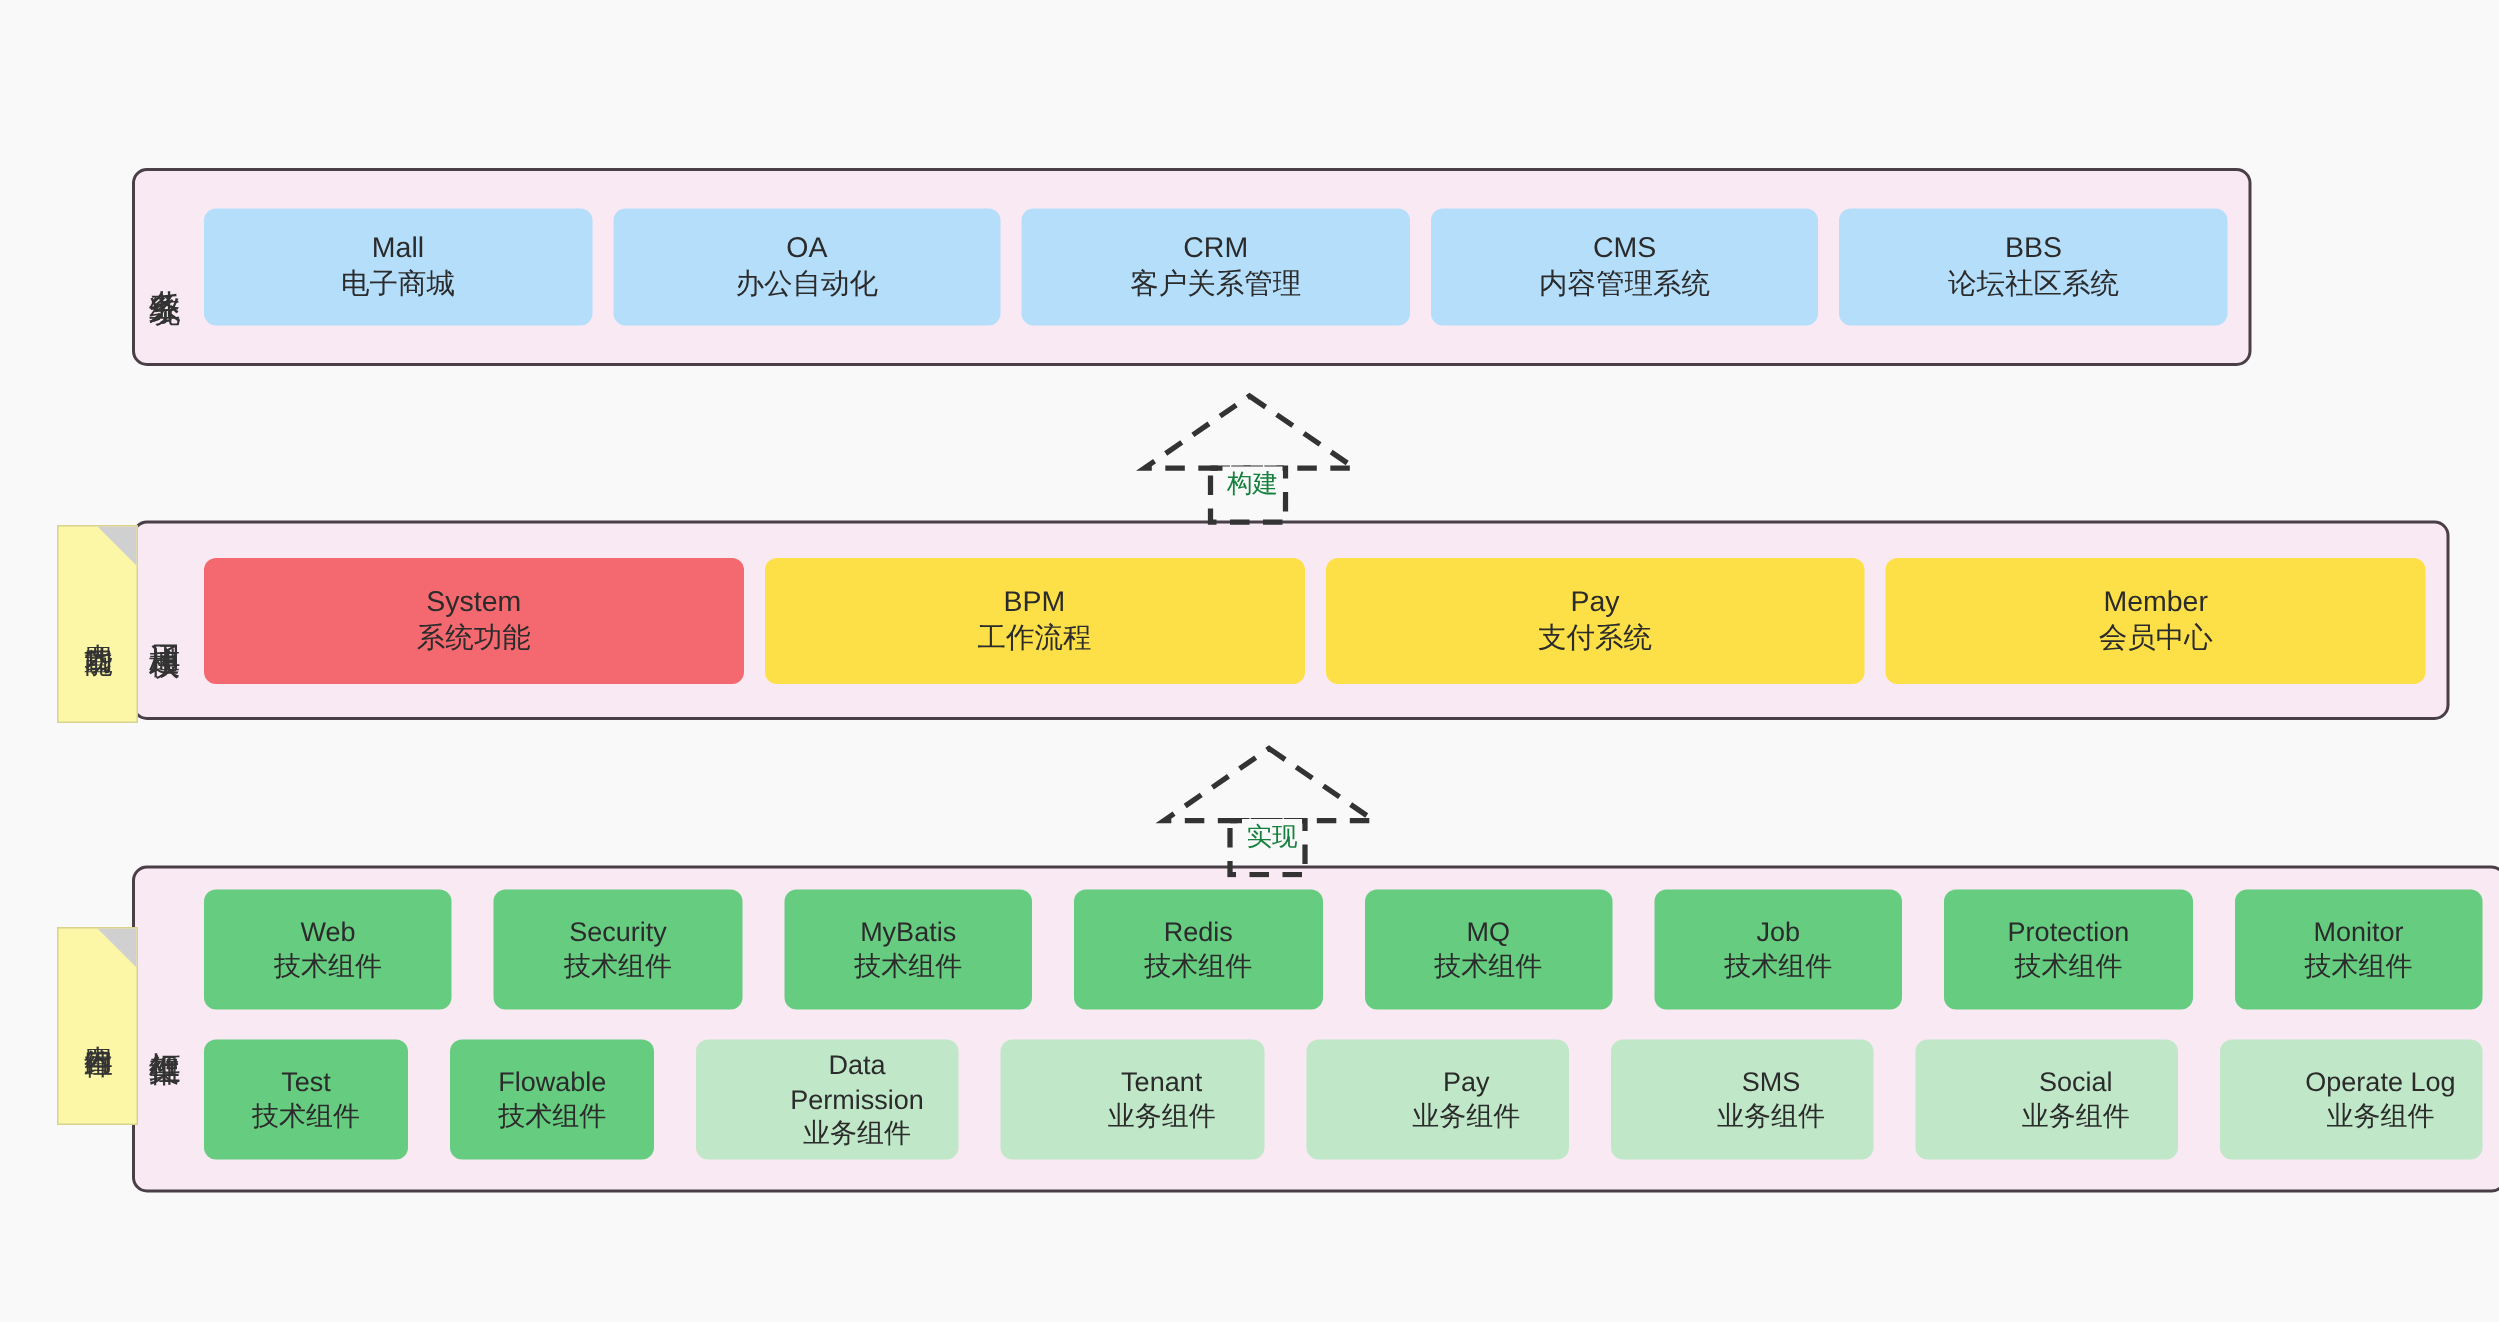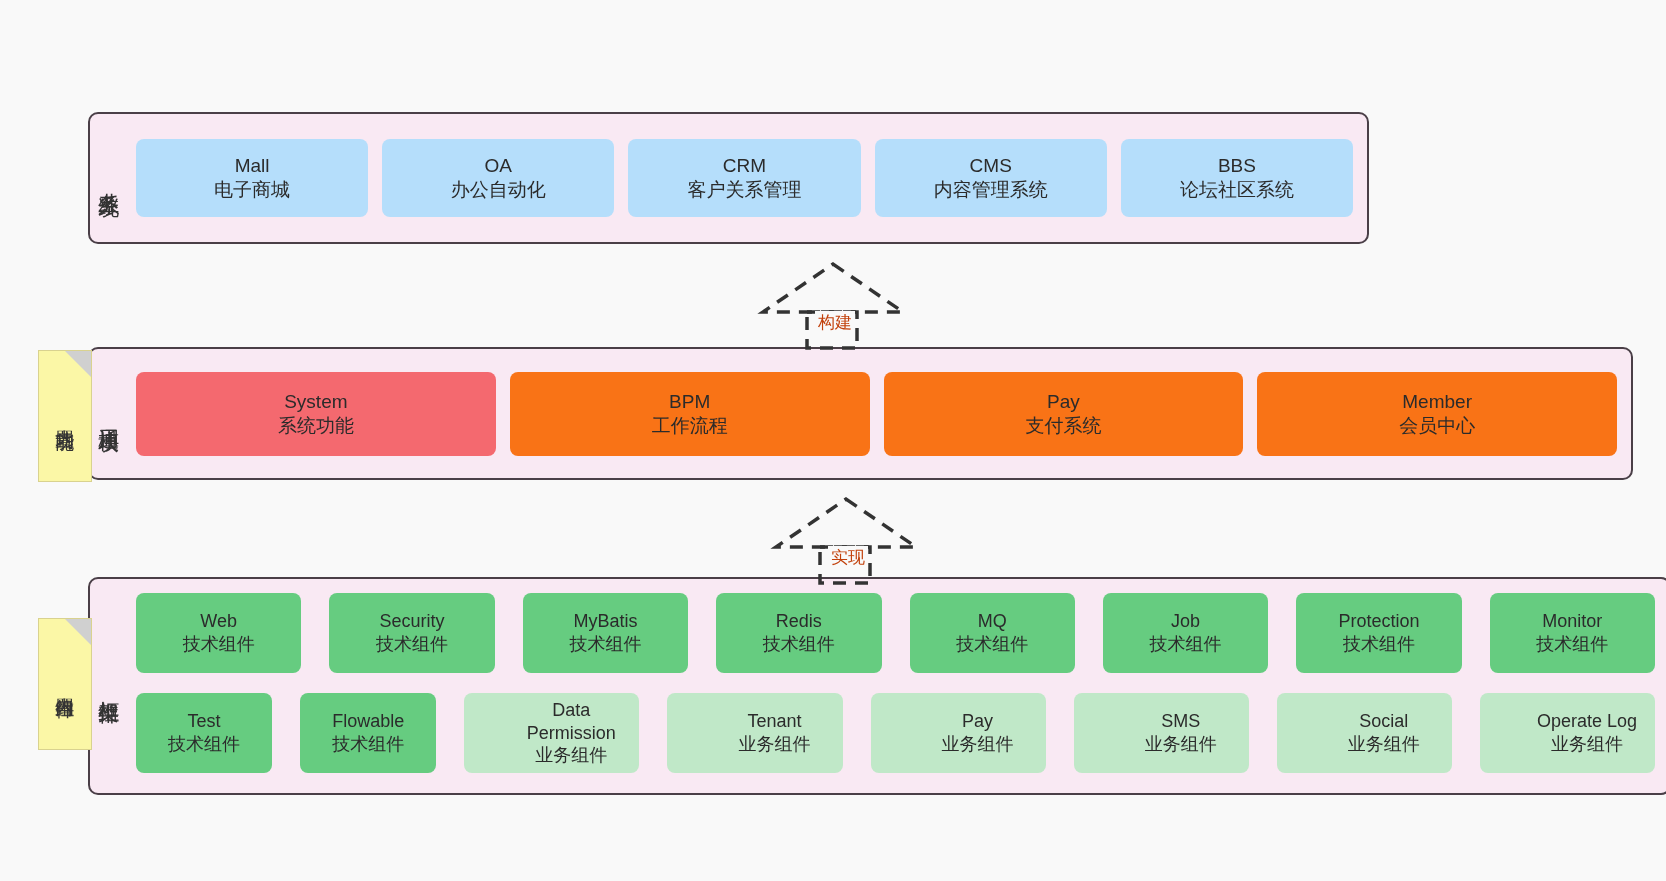--- a/index.html
+++ b/index.html
@@ -68,21 +68,21 @@
     min-width: 0;
   }
   .card .c-title { white-space: normal; }
   .card .c-sub { white-space: nowrap; }
   .biz-row .card { height: 78px; }
   .mod-row .card { height: 84px; }
   .fw .card { height: 80px; font-size: 18px; }
 
   .fill-blue       { background: #b5defb; }
   .fill-red        { background: #f4696f; text-align: center; }
-  .fill-pink       { background: #f97316; }
+  .fill-pink       { background: #fde047; }
   .fill-green      { background: #66cc80; }
   .fill-lightgreen { background: #c0e8c8; padding-left: 43px; }
 
   
   .note {
     position: absolute;
     width: 54px;
     background: #fbf7a6;
     border: 1px solid #d9d28f;
     display: flex;
@@ -108,32 +108,32 @@
   }
 
   
   .arrow { position: absolute; z-index: 2; }
   .arrow .arr-label {
     position: absolute;
     left: 50%;
     transform: translateX(-50%);
     bottom: 16px;
     font-size: 17px;
-    color: #c2410c;
+    color: #15803d;
     background: #f9f9f9;
     padding: 0 3px;
     white-space: nowrap;
   }
 </style>
 </head>
 <body>
 
 <div class="canvas">
 
-  <div class="section" style="left:88px; top:112px; width:1281px; height:132px;">
+  <div class="section" style="left:88px; top:112px; width:1413px; height:132px;">
     <div class="section-label">业务系统</div>
     <div class="section-body biz-row">
 
       <div class="card fill-blue">
         <span class="c-title">Mall</span>
         <span class="c-sub">电子商城</span>
       </div>
       <div class="card fill-blue">
         <span class="c-title">OA</span>
         <span class="c-sub">办公自动化</span>

